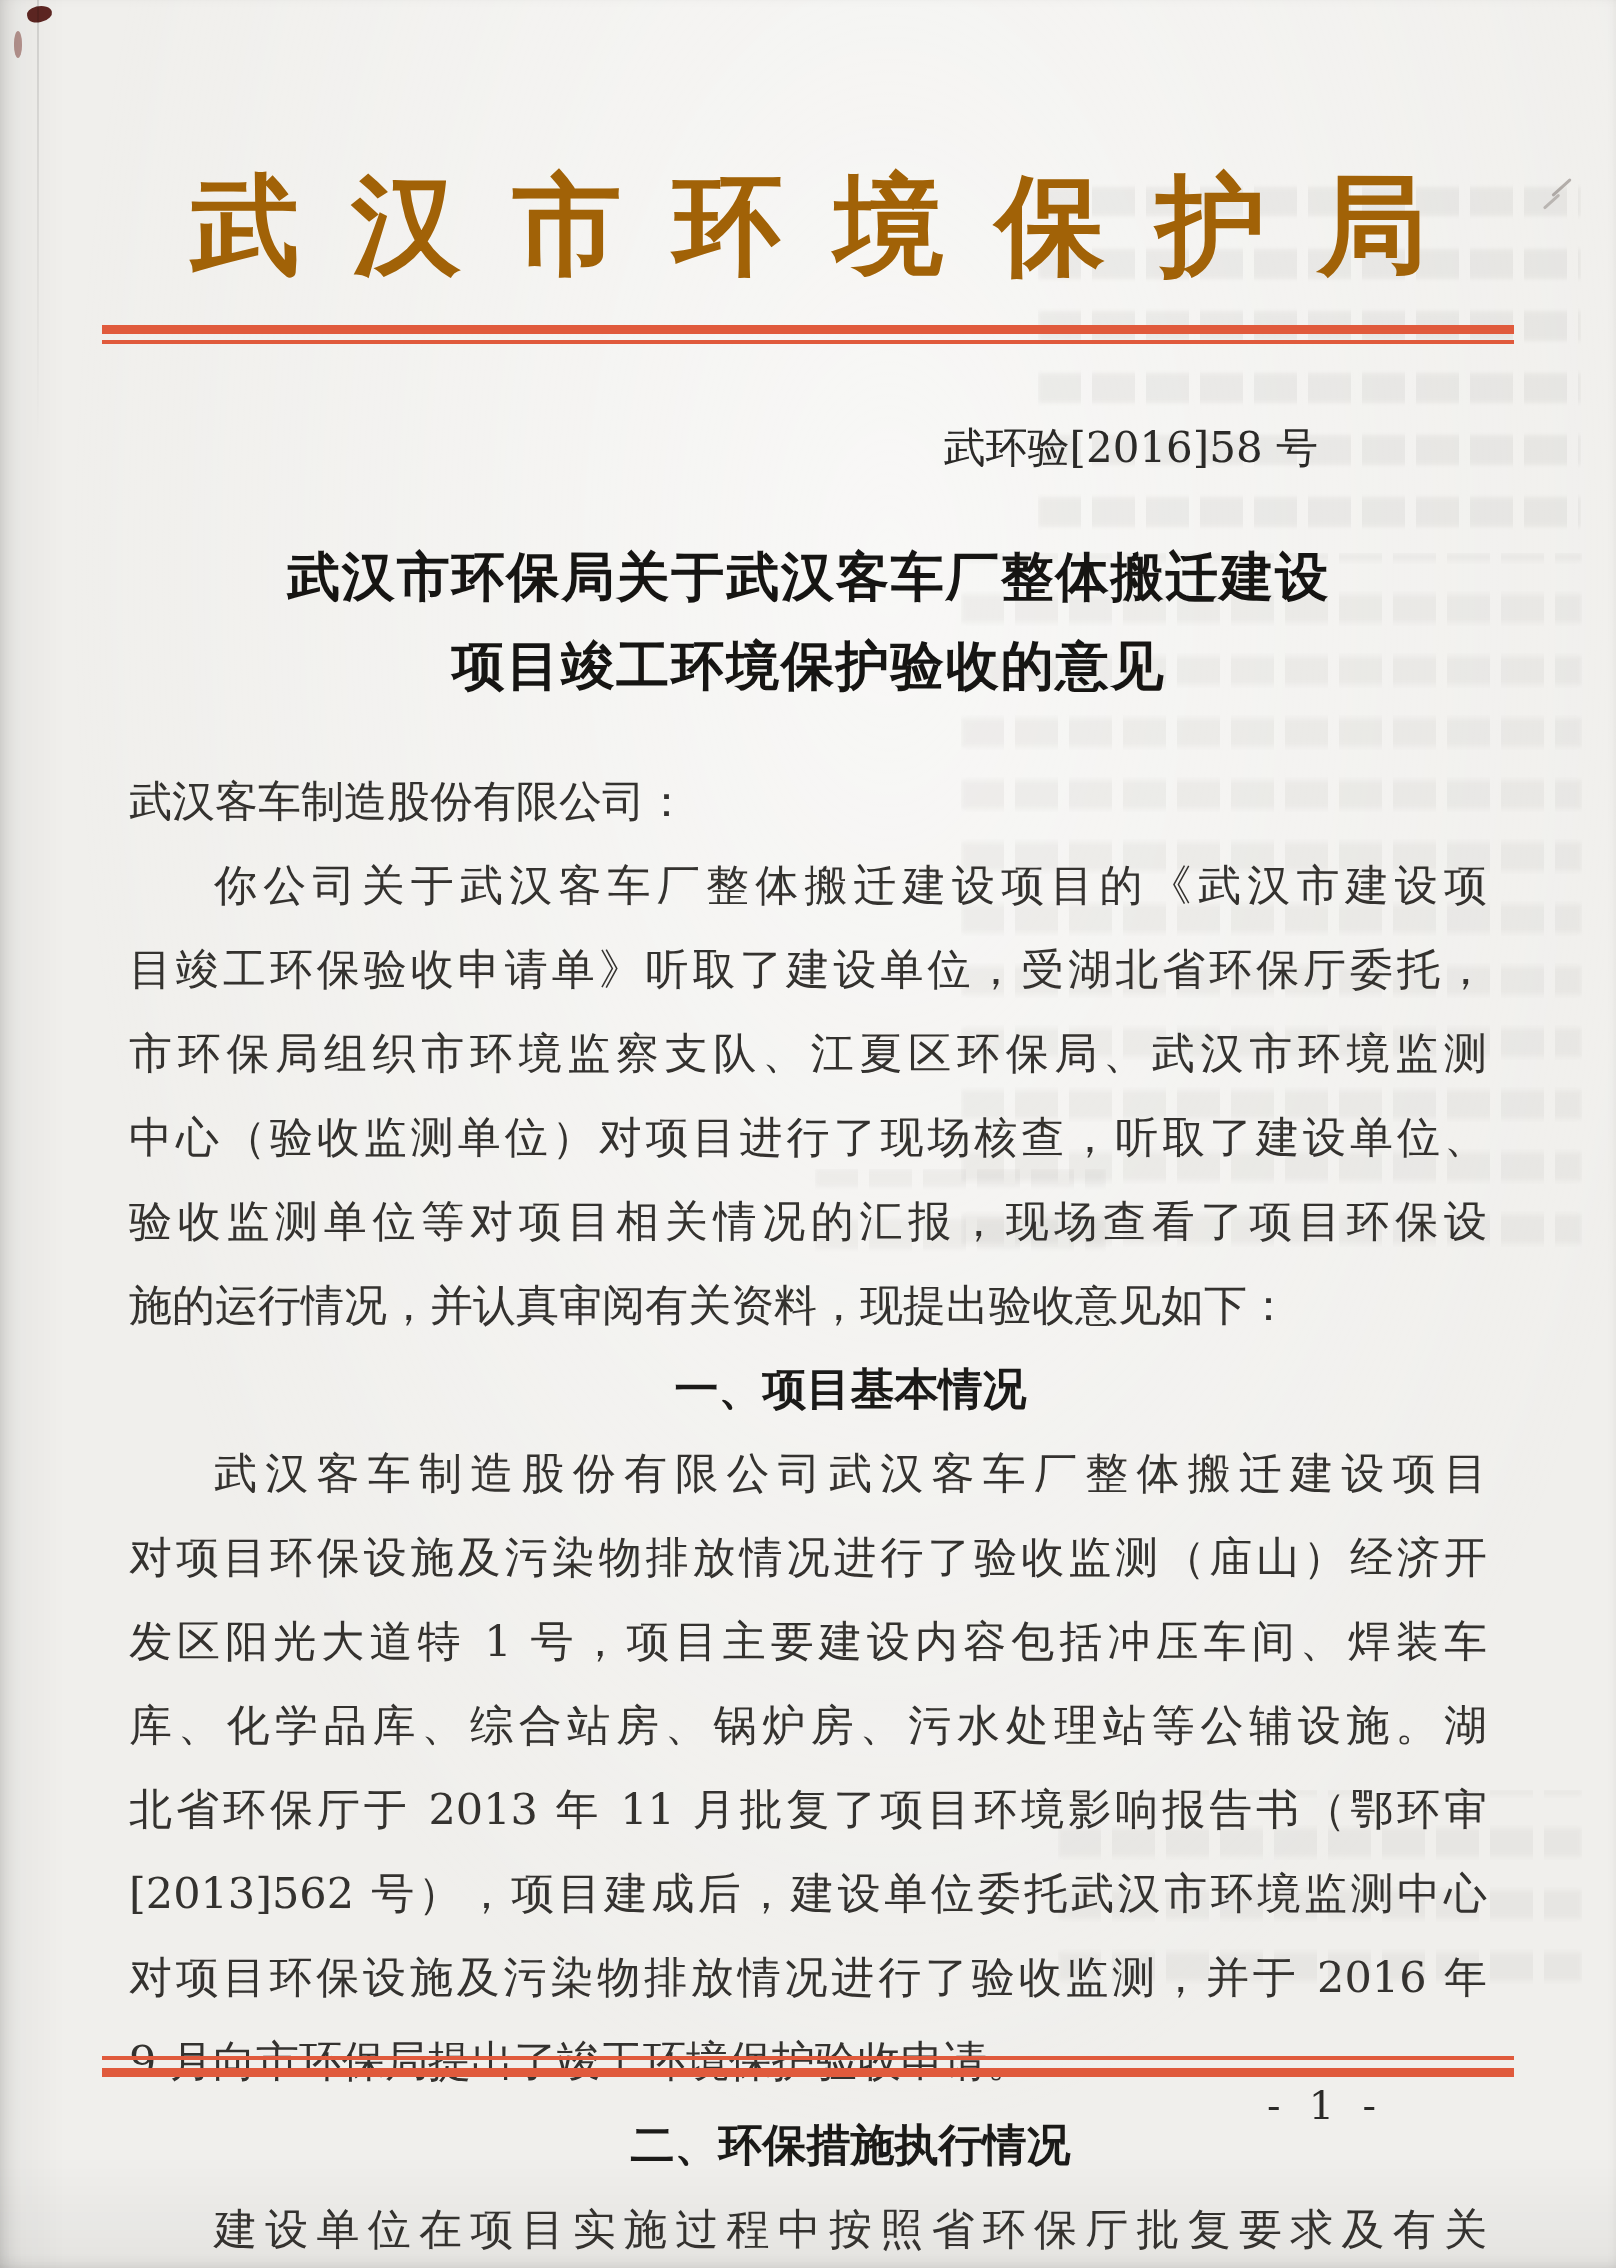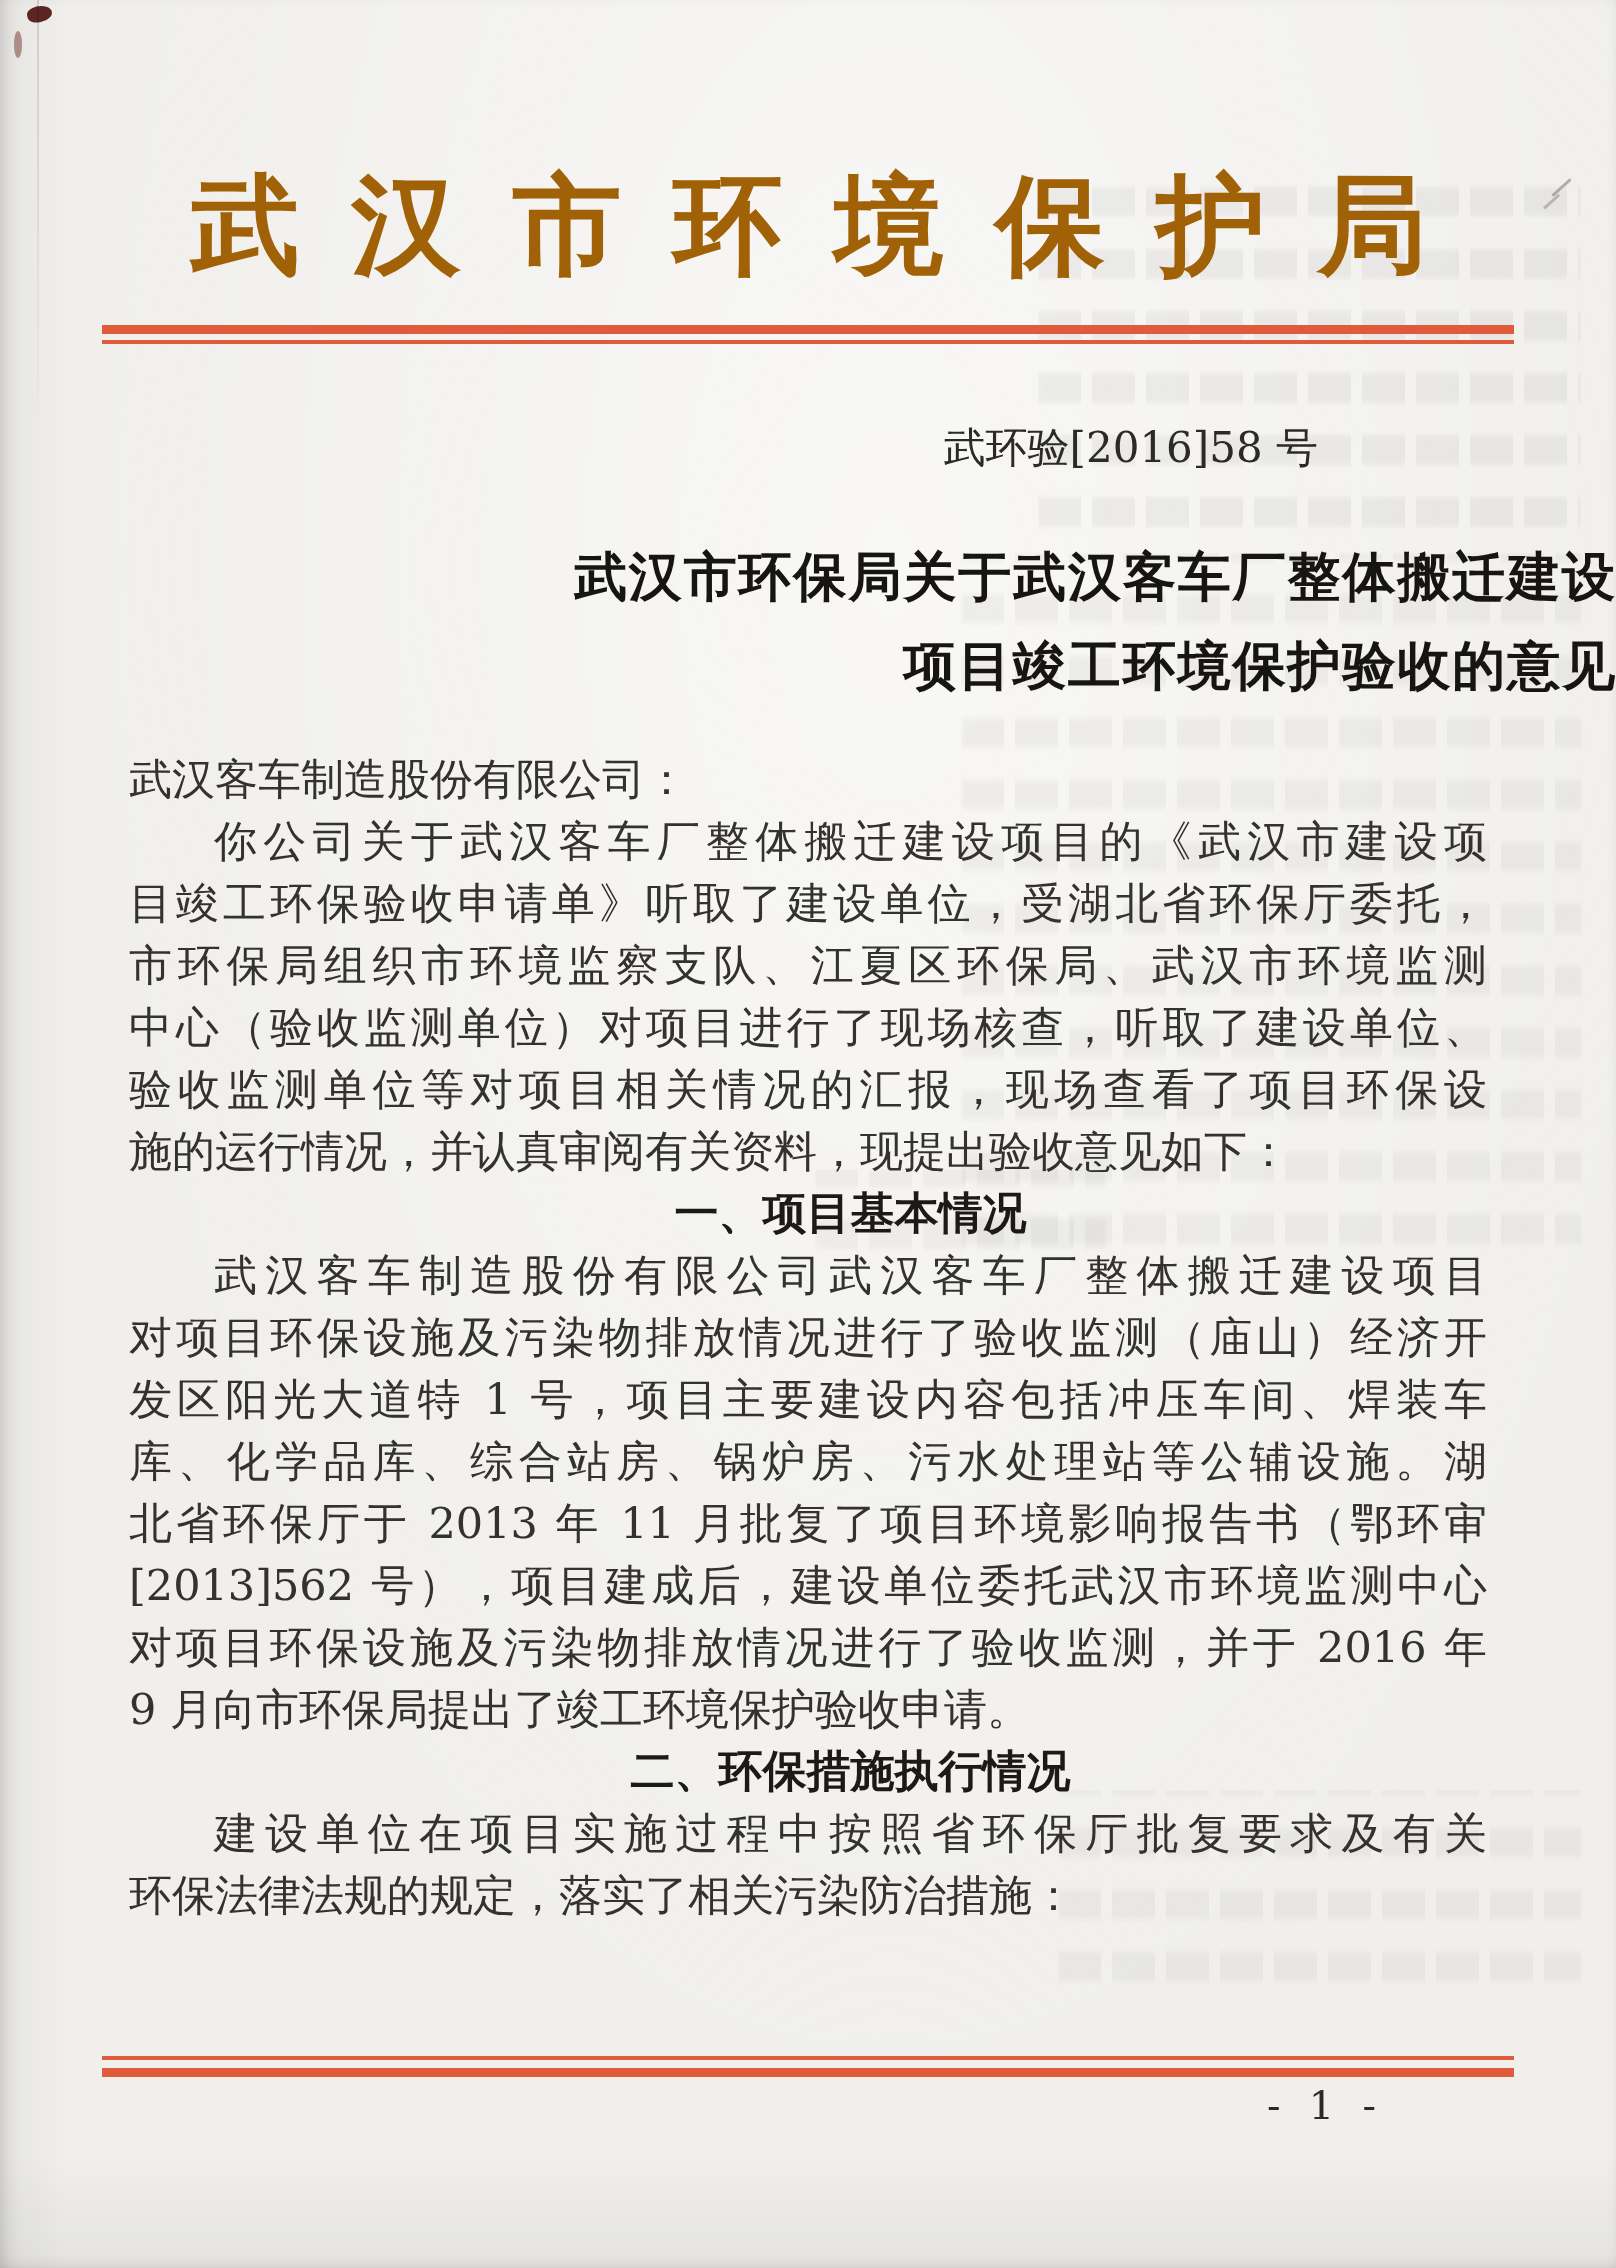--- a/index.html
+++ b/index.html
@@ -19,26 +19,26 @@
   
   .org-wrap{position:absolute;top:153px;left:0;width:100%;display:flex;justify-content:center;}
   .org-name{font-size:109px;font-weight:bold;color:#a16207;letter-spacing:52px;margin-right:-52px;white-space:nowrap;}
   .rule{position:absolute;left:102px;width:1412px;background:#e05a3c;}
   .rule-top-thick{top:325px;height:8.7px;}
   .rule-top-thin{top:340px;height:3.9px;}
   .rule-bottom-thin{top:2056px;height:3.9px;}
   .rule-bottom-thick{top:2068px;height:8.7px;}
   .doc-number{position:absolute;top:420px;right:299px;font-size:42px;color:#2b2a28;white-space:nowrap;}
   
-  .title-block{position:absolute;top:532px;left:0;width:100%;text-align:right;
+  .title-block{position:absolute;top:532px;left:0;width:100%;text-align:center;
     font-family:"DejaVu Sans","Liberation Sans",sans-serif;font-weight:bold;
     color:#161513;font-size:53px;line-height:89px;letter-spacing:1.9px;}
   
   .body-block{position:absolute;top:748px;left:129px;width:1358px;font-size:43px;color:#34322f;}
-  .line{line-height:62px;min-height:62px;}
+  .line{line-height:62px;min-height:62px;margin-top:22px;}
   .line.fill{text-align:justify;text-align-last:justify;}
   .line.indent{text-indent:85px;text-align:center;}
   .line.heading{font-family:"DejaVu Sans","Liberation Sans",sans-serif;font-weight:bold;color:#1b1a18;font-size:44px;}
   
   .page-number{position:absolute;top:2082px;left:1267px;font-size:40px;color:#2b2a28;letter-spacing:7.8px;white-space:nowrap;}
   
   .bleed{position:absolute;opacity:0.07;filter:blur(1.9px);
     background-image:repeating-linear-gradient(0deg, transparent 0 17.5px, #6a655f 17.5px 47px, transparent 47px 62px);
     -webkit-mask-image:repeating-linear-gradient(90deg,#000 0 43px,transparent 43px 54px);
     mask-image:repeating-linear-gradient(90deg,#000 0 43px,transparent 43px 54px);}

